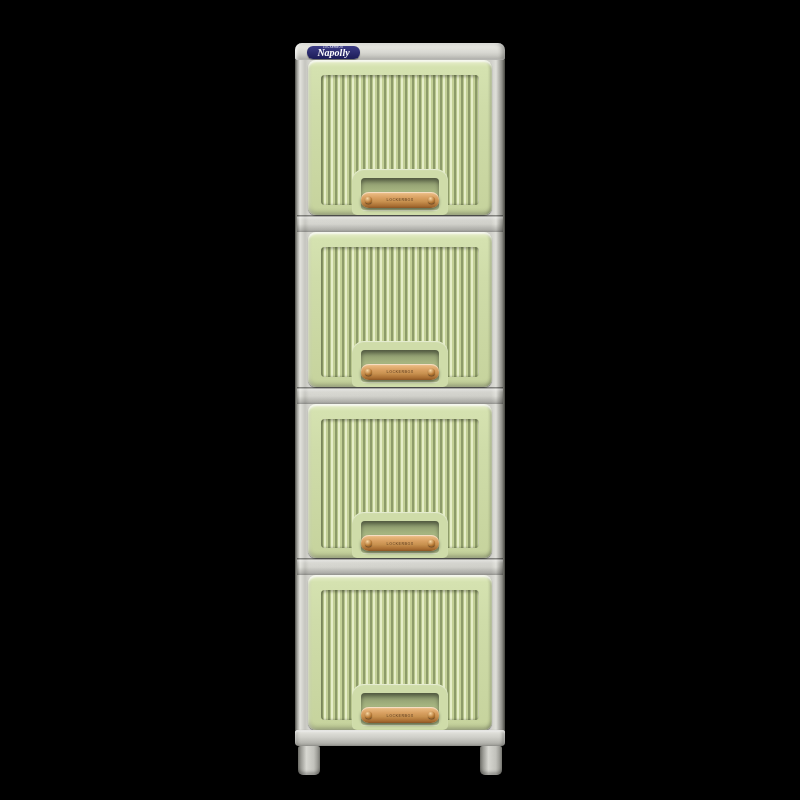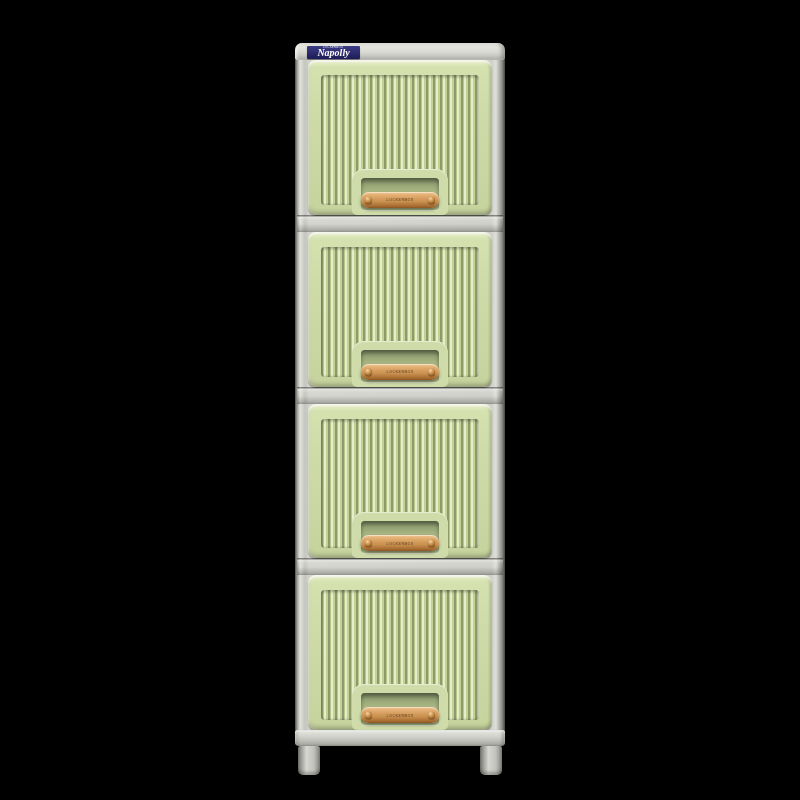--- a/index.html
+++ b/index.html
@@ -24,21 +24,21 @@
     position:absolute;top:0;left:0;right:0;height:17px;
     border-radius:7px 7px 2px 2px;
     background:linear-gradient(180deg,#f0f0ea 0%,#d8d8d2 55%,#b7b7b1 100%);
     box-shadow:inset 2px 0 3px rgba(255,255,255,.6),
                inset -3px 0 4px rgba(0,0,0,.3),
                0 1px 1px rgba(0,0,0,.5);
   }
   .brand-label{
     position:absolute;left:12px;top:3px;width:53px;height:13px;
     background:linear-gradient(180deg,#3c3c85,#1c1c58);
-    border-radius:1px;color:#fff;
+    border-radius:6px;color:#fff;
     box-shadow:0 1px 1px rgba(0,0,0,.4);
   }
   .brand-sub{
     position:absolute;top:-1px;left:16px;
     font-size:7px;transform:scale(.42);transform-origin:left top;
     letter-spacing:.5px;white-space:nowrap;color:#e8e8f4;
   }
   .brand-name{
     position:absolute;left:0;right:0;top:2px;text-align:center;
     font-family:"Liberation Serif",serif;

